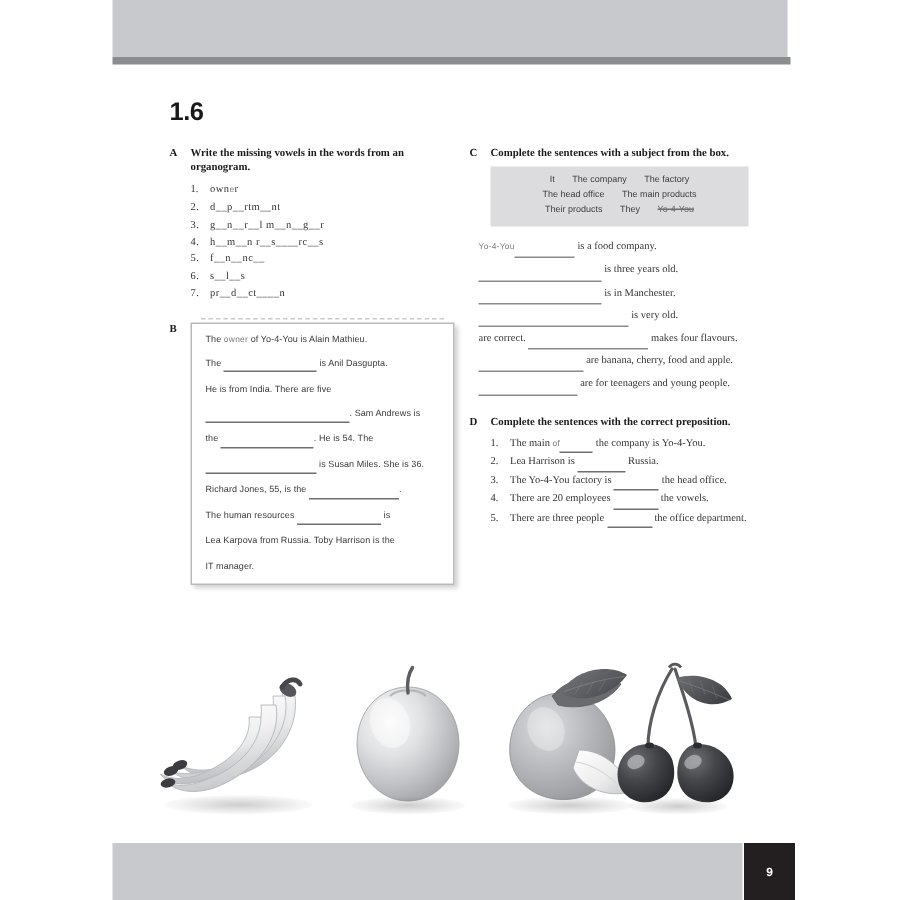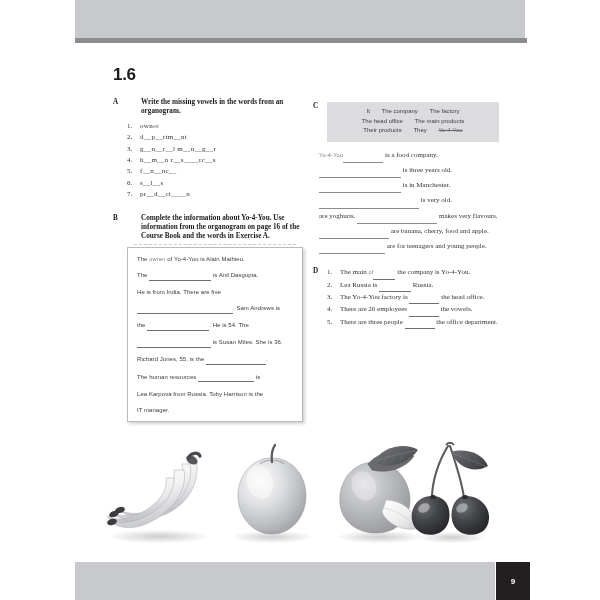--- a/index.html
+++ b/index.html
@@ -96,21 +96,21 @@
     position: absolute;
     left: 0; top: 0;
     width: 12px;
     font-family: "Liberation Serif", serif;
     font-weight: bold;
     font-size: 7.2px;
     line-height: 9.2px;
     color: #1a1a1a;
   }
   .ex-rubric {
-    margin-left: 28px;
+    margin-left: 14px;
     font-family: "Liberation Serif", serif;
     font-weight: bold;
     font-size: 7.2px;
     line-height: 9.4px;
     color: #1a1a1a;
   }
 
   
   ol.numlist {
     margin: 4px 0 0 0;
@@ -243,21 +243,20 @@
           <li class="gapword">g__n__r__l m__n__g__r</li>
           <li class="gapword">h__m__n r__s____rc__s</li>
           <li class="gapword">f__n__nc__</li>
           <li class="gapword">s__l__s</li>
           <li class="gapword">pr__d__ct____n</li>
         </ol>
       </div>
 
       <div class="ex" style="margin-top:13px">
         <div class="ex-letter">B</div>
-        <div class="ex-rubric">Complete the information about Yo-4-You. Use information from the organogram on page 16 of the Course Book and the words in Exercise A.</div>
 
         <div class="bbox">
           <div class="bb-top-edge"></div>
 
           <p><span>The </span><span class="answer-ink">owner</span><span> of Yo-4-You is Alain Mathieu.</span></p>
 
           <p><span>The </span><span class="blank-u" style="width:62px">&nbsp;</span><span> is Anil Dasgupta.</span></p>
 
           <p><span>He is from India. There are five</span></p>
 
@@ -275,20 +274,21 @@
 
           <p><span>IT manager.</span></p>
         </div>
       </div>
     </div>
 
     <div class="col-right">
 
       <div class="ex">
         <div class="ex-letter">C</div>
+        <div class="ex-rubric">Complete the sentences with a subject from the box.</div>
 
         <div class="wordbank">
           <div class="wb-row">
             <span>It</span>
             <span>The company</span>
             <span>The factory</span>
           </div>
           <div class="wb-row">
             <span>The head office</span>
             <span>The main products</span>
@@ -298,29 +298,30 @@
             <span>They</span>
             <span class="struck">Yo-4-You</span>
           </div>
         </div>
 
         <div class="c-body">
           <span class="answer-ink">Yo-4-You</span><span class="blank-u" style="width:40px">&nbsp;</span><span> is a food company.</span><br>
           <span class="blank-u" style="width:82px">&nbsp;</span><span> is three years old.</span><br>
           <span class="blank-u" style="width:82px">&nbsp;</span><span> is in Manchester.</span><br>
           <span class="blank-u" style="width:100px">&nbsp;</span><span> is very old.</span><br>
-          <span> are yoghurts. </span><span class="blank-u" style="width:80px">&nbsp;</span><span> makes very flavours. </span><span class="blank-u" style="width:70px">&nbsp;</span><span> are banana, cherry, food and apple. </span><span class="blank-u" style="width:66px">&nbsp;</span><span> are for teenagers and young people.</span>
+          <span> are correct. </span><span class="blank-u" style="width:80px">&nbsp;</span><span> makes four flavours. </span><span class="blank-u" style="width:70px">&nbsp;</span><span> are banana, cherry, food and apple. </span><span class="blank-u" style="width:66px">&nbsp;</span><span> are for teenagers and young people.</span>
         </div>
       </div>
 
       <div class="ex" style="margin-top:13px">
         <div class="ex-letter">D</div>
+        <div class="ex-rubric">Complete the sentences with the correct preposition.</div>
         <ol class="numlist">
           <li><span>The main</span> <span class="answer-ink">of</span><span class="blank-u" style="width:22px">&nbsp;</span> <span>the company is Yo-4-You.</span></li>
-          <li><span>Lea Russia is</span> <span class="blank-u" style="width:32px">&nbsp;</span> <span>Russia.</span></li>
+          <li><span>Lea Harrison is</span> <span class="blank-u" style="width:32px">&nbsp;</span> <span>Russia.</span></li>
           <li><span>The Yo-4-You factory is</span> <span class="blank-u" style="width:30px">&nbsp;</span> <span>the head office.</span></li>
           <li><span>There are 20 employees</span> <span class="blank-u" style="width:30px">&nbsp;</span> <span>the vowels.</span></li>
           <li><span>There are three people</span> <span class="blank-u" style="width:30px">&nbsp;</span> <span>the office department.</span></li>
         </ol>
       </div>
     </div>
 
     <div class="fruit-row">
 
       <div class="fruit" style="left:4px; width:110px; height:92px;">

